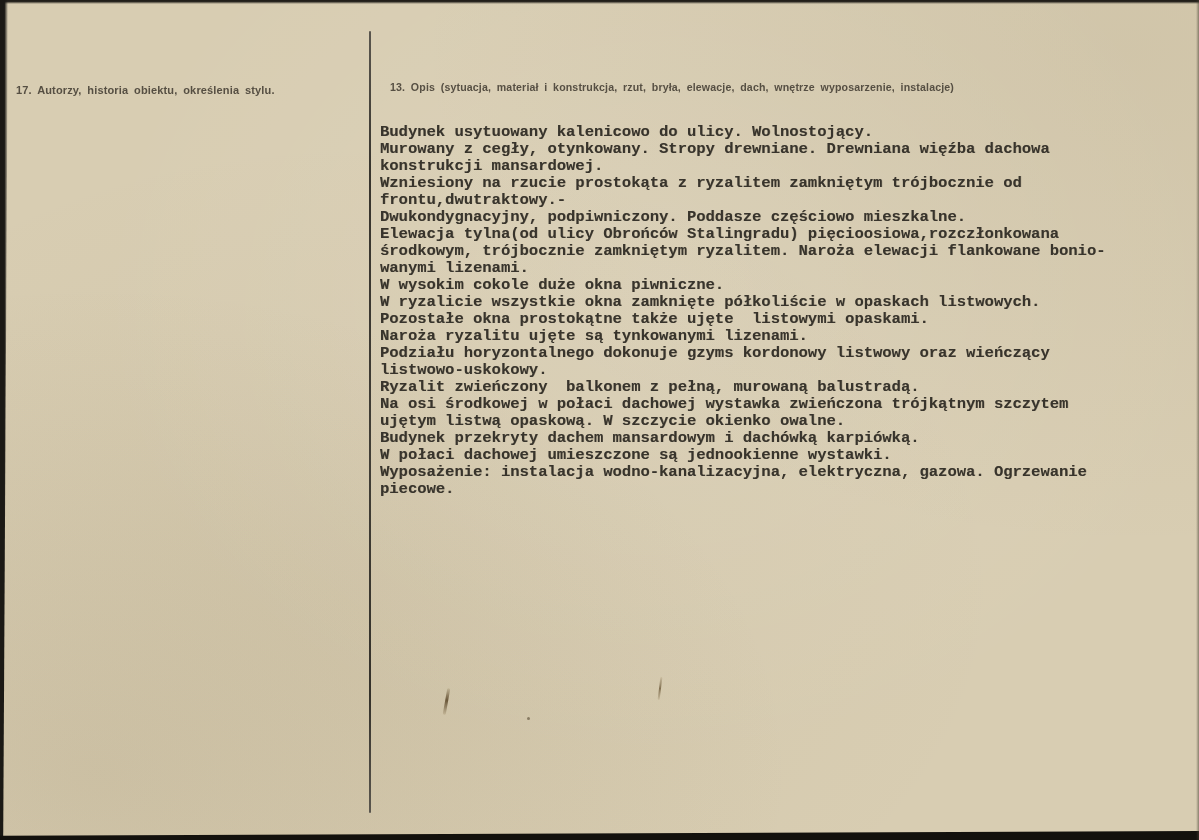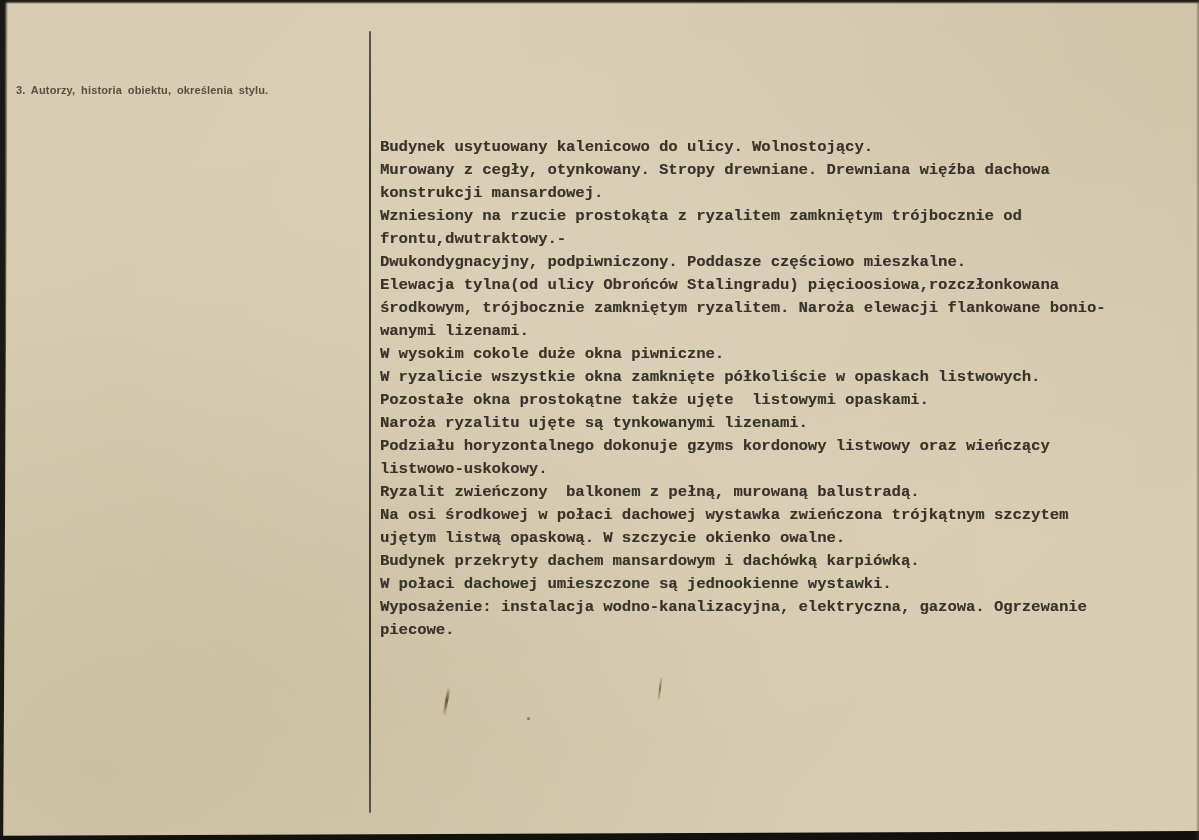--- a/index.html
+++ b/index.html
@@ -40,21 +40,21 @@
   .f12-header{left:16px;top:84px;}
   .f13-header{left:390px;top:81px;font-size:10.6px;}
   
   .typed{
     position:absolute;white-space:pre;
     font-family:"Liberation Mono","DejaVu Sans Mono",monospace;
     font-weight:700;color:#38342c;
     text-shadow:0.4px 0.4px 0 rgba(45,40,30,0.35);
   }
   .f12-text{left:22px;top:126px;font-size:16.5px;line-height:24px;}
-  .f13-text{left:380px;top:136px;font-size:15.5px;line-height:23px;}
+  .f13-text{left:380px;top:124px;font-size:15.5px;line-height:17px;}
   
   .mark{position:absolute;border-radius:2px;}
   .mark-1{left:445px;top:688px;width:3px;height:27px;transform:rotate(10deg);
     background:linear-gradient(to bottom, rgba(130,105,60,0.15), rgba(88,68,38,0.85) 45%, rgba(130,105,60,0.15));}
   .mark-2{left:659px;top:677px;width:2px;height:23px;transform:rotate(7deg);
     background:linear-gradient(to bottom, rgba(130,105,60,0.12), rgba(95,75,42,0.7) 50%, rgba(130,105,60,0.12));}
   .speck{position:absolute;left:527px;top:717px;width:3px;height:3px;border-radius:50%;
     background:rgba(75,62,40,0.55);}
 </style>
 </head>
@@ -62,23 +62,24 @@
 
 <div class="scan">
 
   <div class="edge edge-top"></div>
   <div class="edge edge-left"></div>
   <div class="edge edge-bottom"></div>
   <div class="edge edge-right"></div>
 
   <div class="divider"></div>
 
-  <div class="form-header f12-header">3. Autorzy, historia obiektu, określenia stylu.</div>
+  <div class="form-header f12-header">17. Autorzy, historia obiektu, określenia stylu.</div>
 
 
+  <div class="form-header f13-header">13. Opis (sytuacja, materiał i konstrukcja, rzut, bryła, elewacje, dach, wnętrze wyposarzenie, instalacje)</div>
 
   <div class="typed f13-text">Budynek usytuowany kalenicowo do ulicy. Wolnostojący.
 Murowany z cegły, otynkowany. Stropy drewniane. Drewniana więźba dachowa
 konstrukcji mansardowej.
 Wzniesiony na rzucie prostokąta z ryzalitem zamkniętym trójbocznie od
 frontu,dwutraktowy.-
 Dwukondygnacyjny, podpiwniczony. Poddasze częściowo mieszkalne.
 Elewacja tylna(od ulicy Obrońców Stalingradu) pięcioosiowa,rozczłonkowana
 środkowym, trójbocznie zamkniętym ryzalitem. Naroża elewacji flankowane bonio-
 wanymi lizenami.

